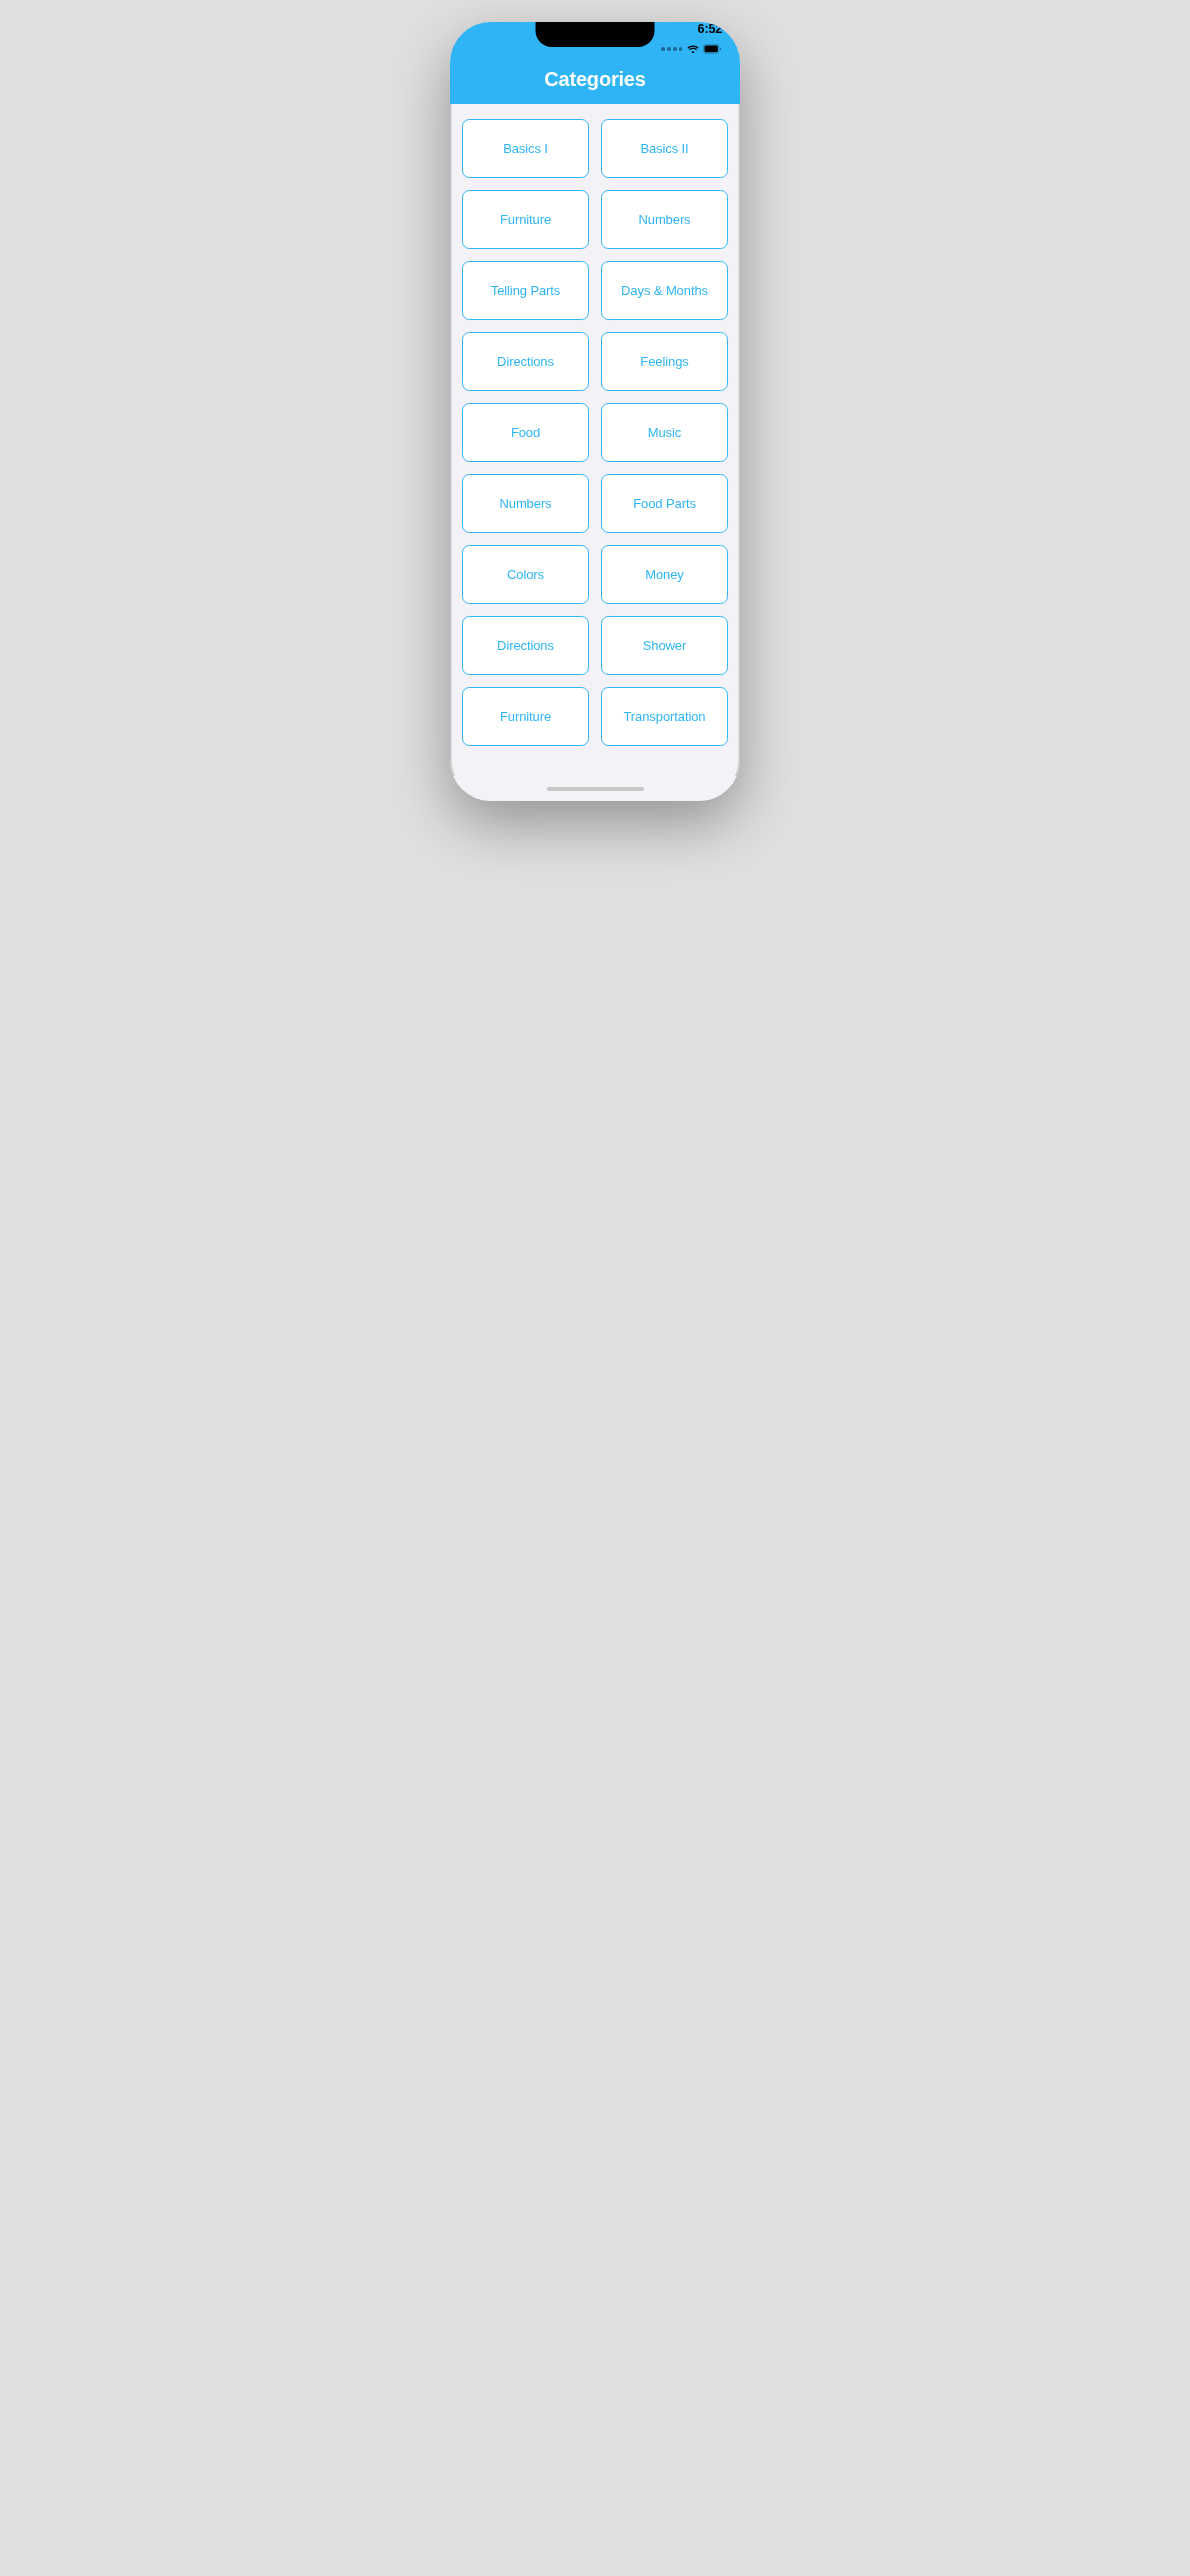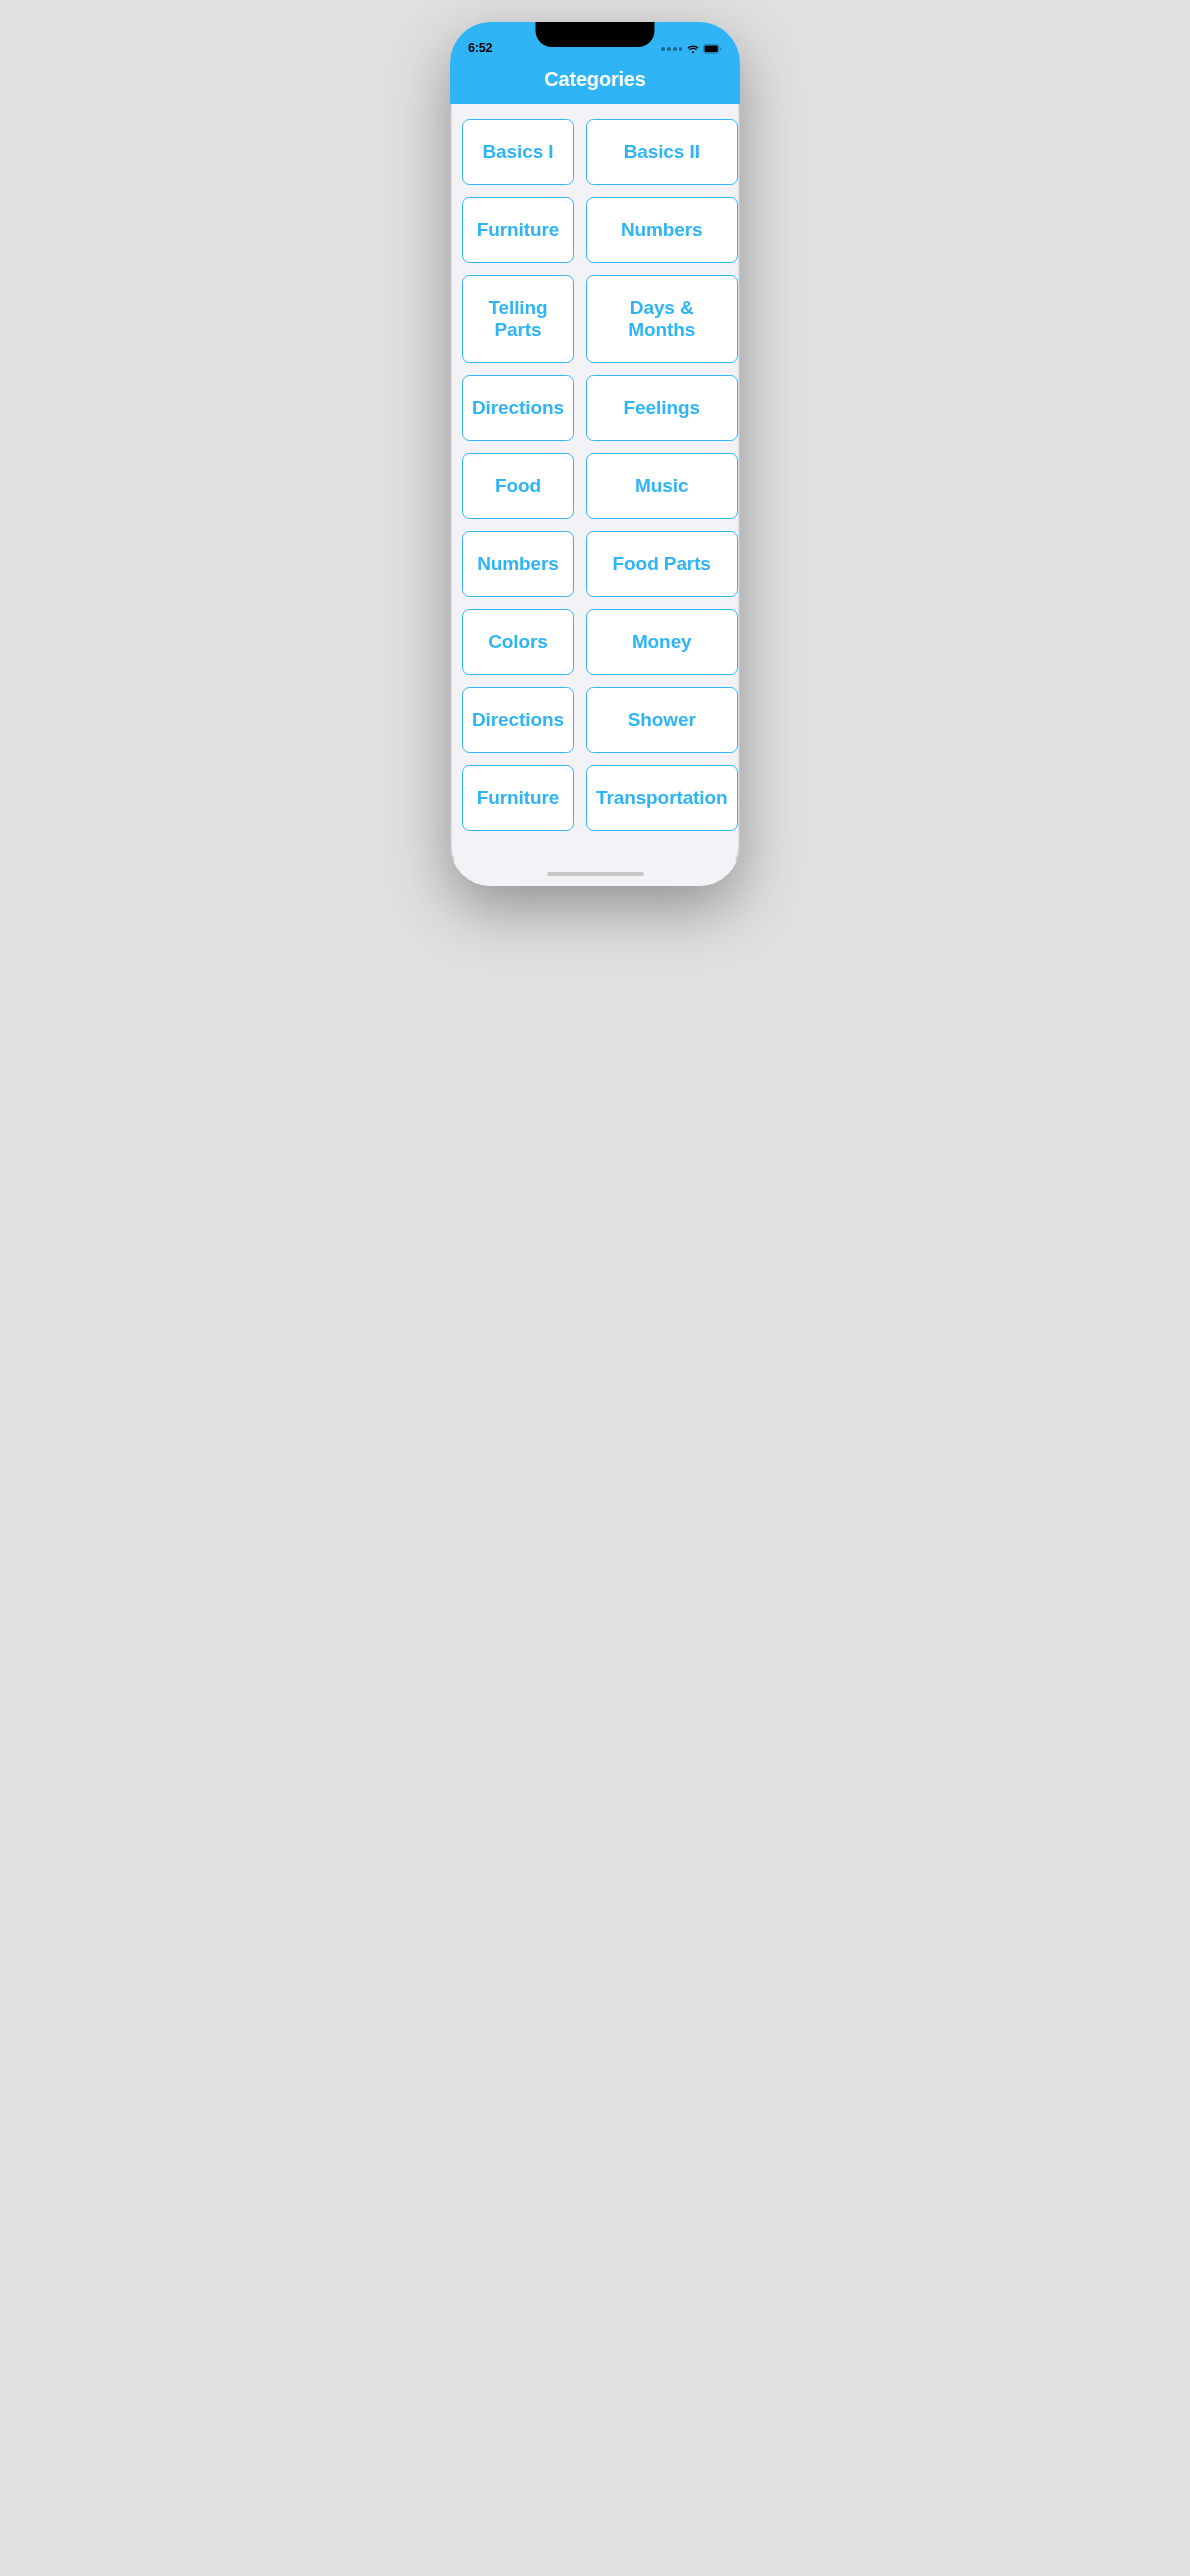--- a/index.html
+++ b/index.html
@@ -44,20 +44,21 @@
     
     .status-bar {
       height: 37px;
       background: #2fb5f5;
       display: flex;
       align-items: flex-end;
       padding: 0 18px 4.5px;
       justify-content: space-between;
       position: relative;
       z-index: 5;
+      flex-direction: column;
     }
 
     .status-time {
       font-size: 12.6px;
       font-weight: 600;
       color: #000;
       letter-spacing: -0.2px;
     }
 
     .status-icons {
@@ -121,22 +122,22 @@
       background: #fff;
       border: 1.1px solid #2fb5f5;
       border-radius: 7.4px;
       padding: 21px 9px;
       text-align: center;
       cursor: pointer;
       transition: background 0.15s;
     }
 
     .category-label {
-      font-size: 19px;
-      font-weight: 700;
+      font-size: 13px;
+      font-weight: 400;
       color: #2fb5f5;
       letter-spacing: -0.1px;
     }
 
     
     .home-indicator {
       height: 25px;
       display: flex;
       align-items: center;
       justify-content: center;

